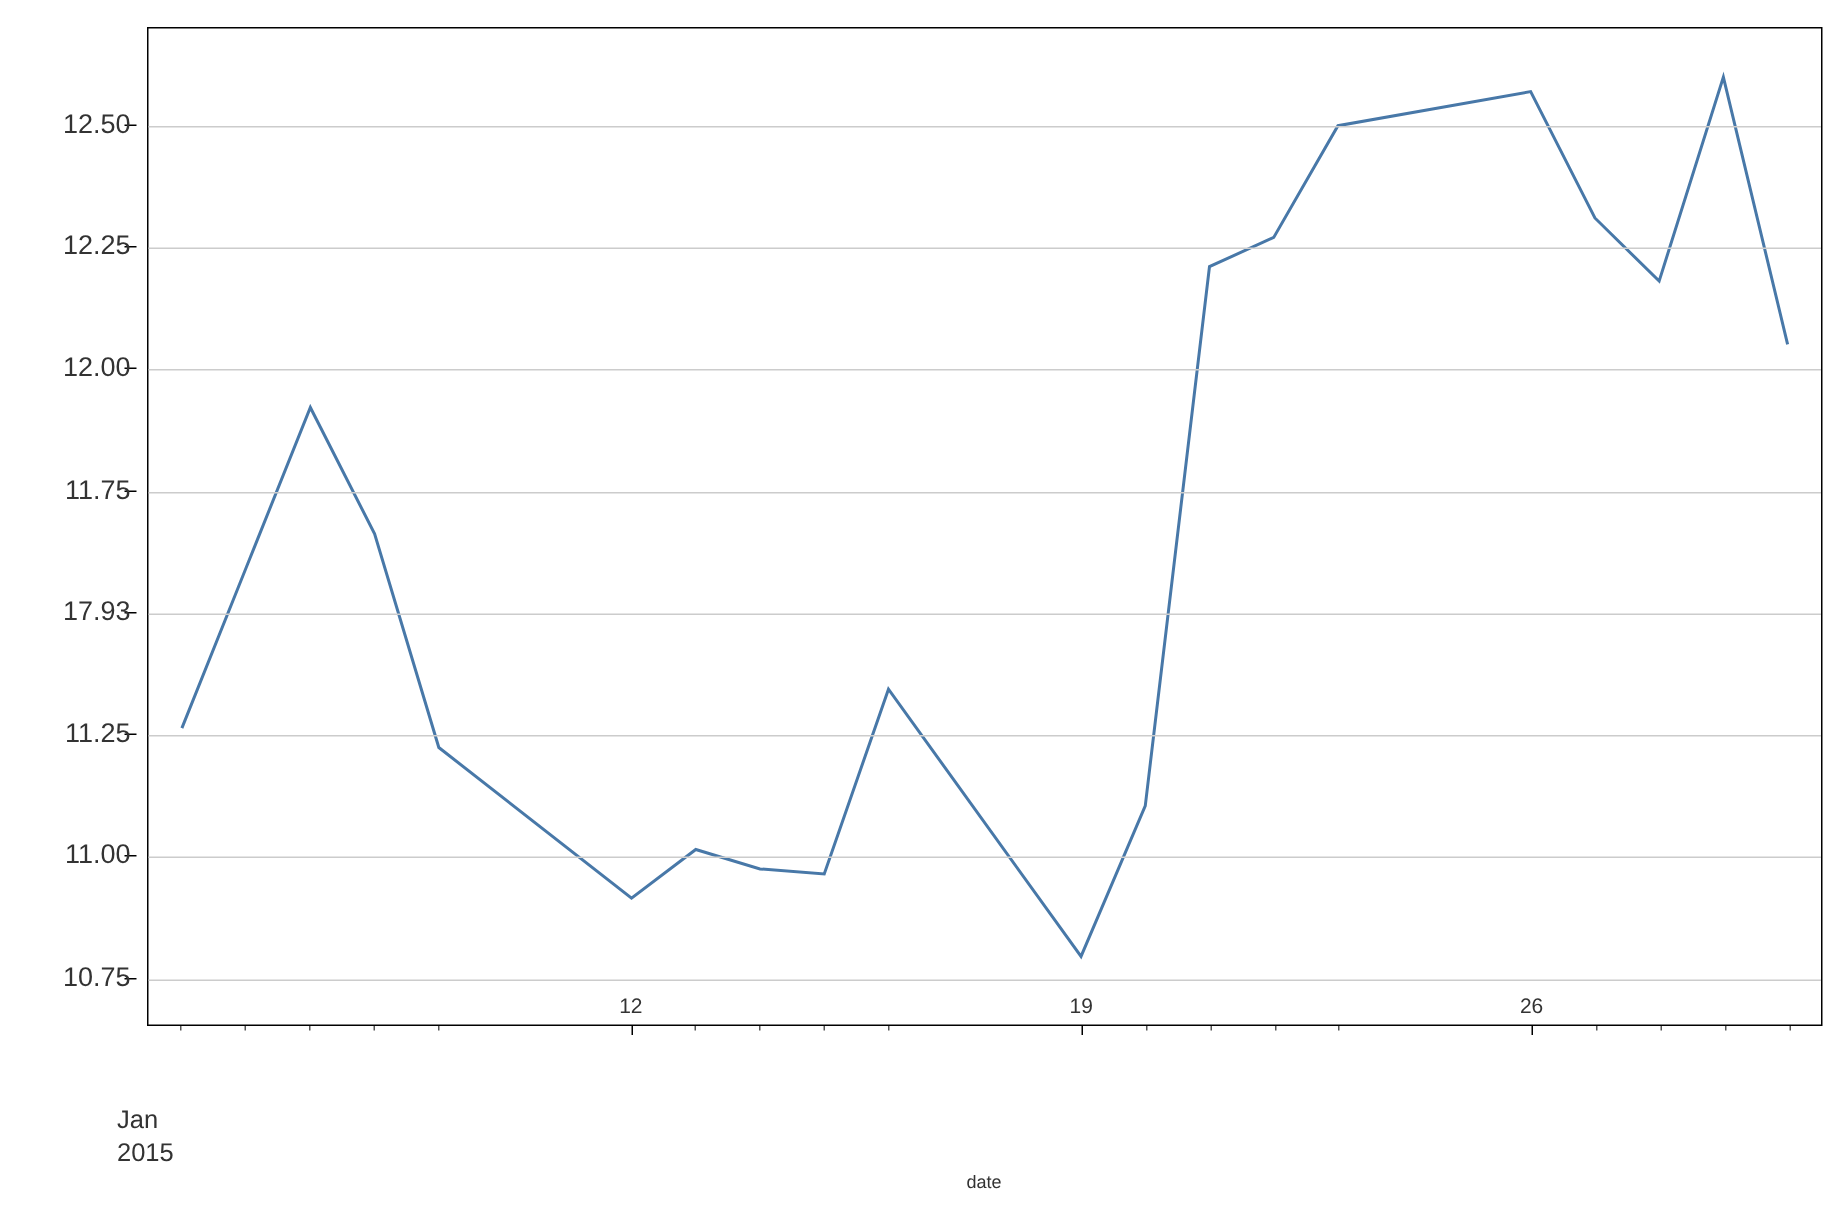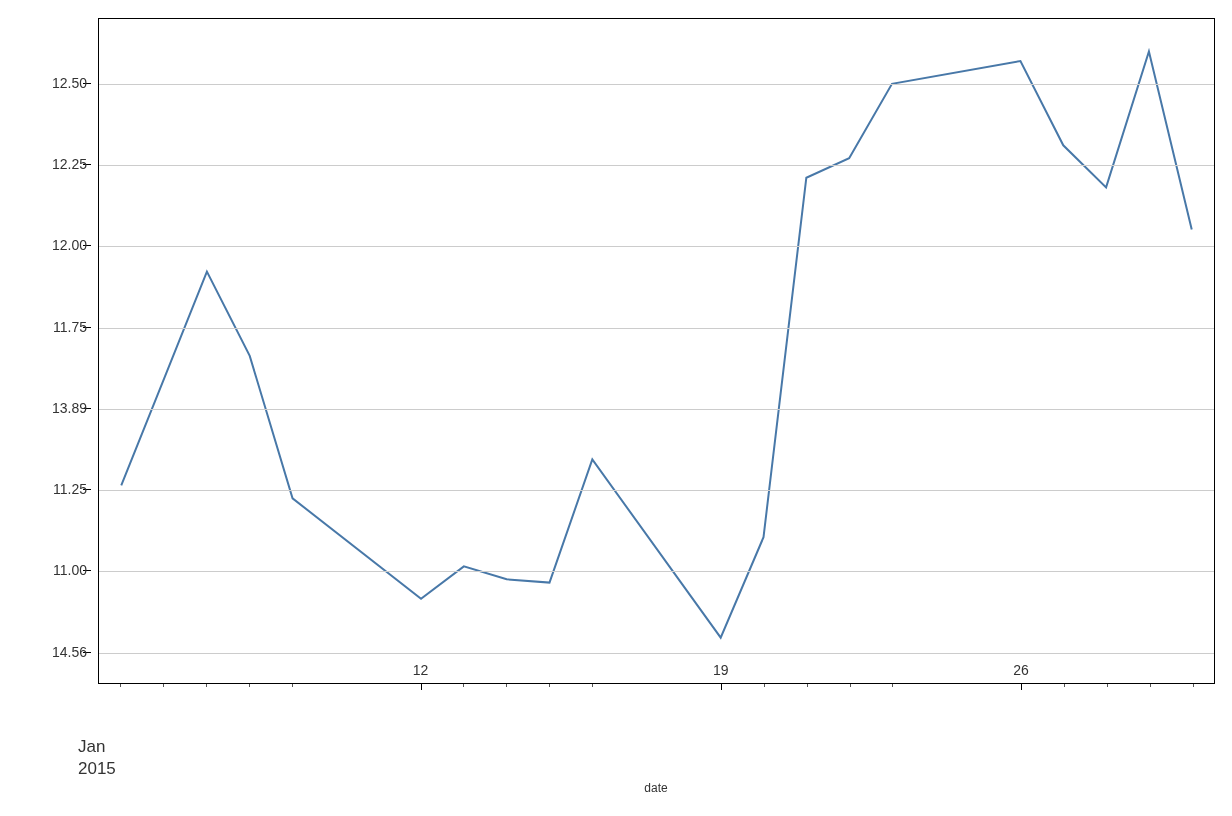--- a/index.html
+++ b/index.html
@@ -37,21 +37,21 @@
     .y-tick {
       position: absolute;
       right: 1124px;
       width: 8px;
       height: 1px;
       background: #000000;
     }
     .y-label {
       position: absolute;
       right: 1128px;
-      font-size: 14px;
+      font-size: 18px;
       color: #333333;
       transform: translateY(-50%);
       white-space: nowrap;
     }
     .x-tick {
       position: absolute;
       top: 666px;
       width: 1px;
       height: 6px;
       background: #000000;
@@ -114,27 +114,27 @@
       <div class="gridline" style="top: 308.634px;"></div>
       <div class="gridline" style="top: 227.415px;"></div>
       <div class="gridline" style="top: 146.195px;"></div>
       <div class="gridline" style="top: 64.9756px;"></div>
     </div>
 
   <div class="x-offset-label" style="left:-20px;">Jan
 2015</div>
   <div class="axis-label" style="left:558px; top:763px;">date</div>
 <div class="y-tick" style="top: 633.512px;"></div>
-    <div class="y-label" style="top: 633.512px;">14.56</div>
+    <div class="y-label" style="top: 633.512px;">10.75</div>
     <div class="y-tick" style="top: 552.293px;"></div>
     <div class="y-label" style="top: 552.293px; text-align: right;">11.00</div>
     <div class="y-tick" style="top: 471.073px;"></div>
     <div class="y-label" style="top: 471.073px; text-align: center;">11.25</div>
     <div class="y-tick" style="top: 389.854px;"></div>
-    <div class="y-label" style="top: 389.854px;">13.89</div>
+    <div class="y-label" style="top: 389.854px;">17.93</div>
     <div class="y-tick" style="top: 308.634px;"></div>
     <div class="y-label" style="top: 308.634px;">11.75</div>
     <div class="y-tick" style="top: 227.415px;"></div>
     <div class="y-label" style="top: 227.415px;">12.00</div>
     <div class="y-tick" style="top: 146.195px;"></div>
     <div class="y-label" style="top: 146.195px;">12.25</div>
     <div class="y-tick" style="top: 64.9756px;"></div>
     <div class="y-label" style="top: 64.9756px;">12.50</div>
     <div class="x-tick" style="left: 322.59px;"></div>
     <div class="x-label" style="left: 322.59px;">12</div>

